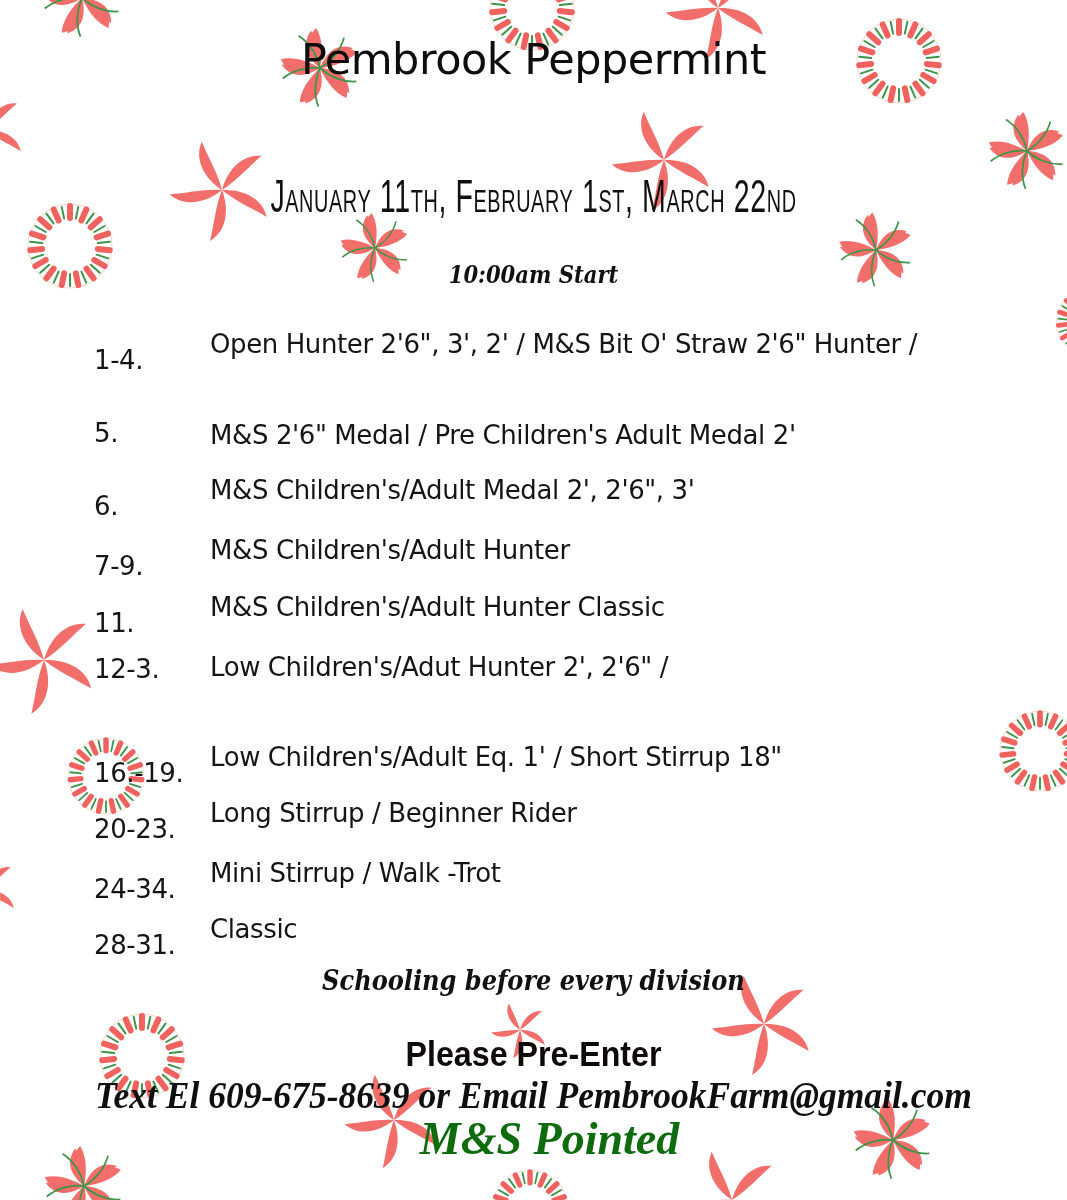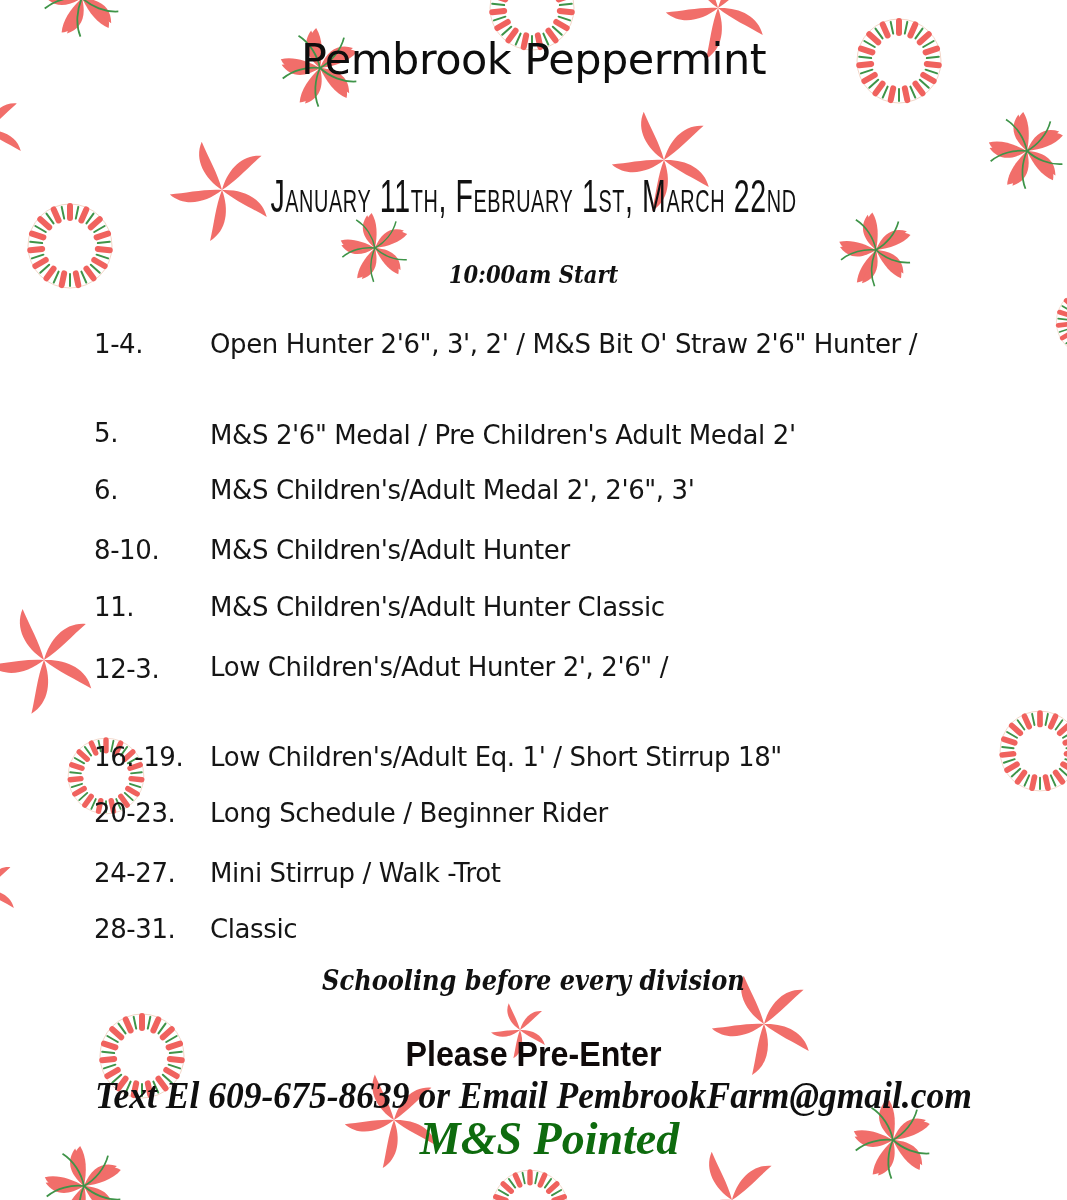--- a/index.html
+++ b/index.html
@@ -66,21 +66,21 @@
       width: 930px;
       font-family: "DejaVu Sans", sans-serif;
       font-size: 26px;
       line-height: 36px;
       color: #151515;
       letter-spacing: -0.4px;
     }
     .row .num {
       position: absolute;
       left: 0;
-      top: 0;
+      top: 16px;
       width: 110px;
       white-space: nowrap;
     }
     .row .desc {
       position: absolute;
       left: 116px;
       top: 0;
       width: 820px;
       white-space: nowrap;
     }
@@ -283,21 +283,21 @@
         <div>M&amp;S 2'6" Medal / Pre Children's Adult Medal 2'</div>
       </div>
     </div>
     <div class="row" style="top:472px">
       <span class="num">6.</span>
       <div class="desc">
         <div>M&amp;S Children's/Adult Medal 2', 2'6", 3'</div>
       </div>
     </div>
     <div class="row" style="top:532px">
-      <span class="num">8-10.</span>
+      <span class="num">7-9.</span>
       <div class="desc">
         <div>M&amp;S Children's/Adult Hunter</div>
       </div>
     </div>
     <div class="row" style="top:589px">
       <span class="num">11.</span>
       <div class="desc">
         <div>M&amp;S Children's/Adult Hunter Classic</div>
       </div>
     </div>
@@ -309,25 +309,25 @@
     </div>
     <div class="row" style="top:739px">
       <span class="num">16.-19.</span>
       <div class="desc">
         <div>Low Children's/Adult Eq. 1' / Short Stirrup 18"</div>
       </div>
     </div>
     <div class="row" style="top:795px">
       <span class="num">20-23.</span>
       <div class="desc">
-        <div>Long Schedule / Beginner Rider</div>
+        <div>Long Stirrup / Beginner Rider</div>
       </div>
     </div>
     <div class="row" style="top:855px">
-      <span class="num">24-27.</span>
+      <span class="num">24-34.</span>
       <div class="desc">
         <div>Mini Stirrup / Walk -Trot</div>
       </div>
     </div>
     <div class="row" style="top:911px">
       <span class="num">28-31.</span>
       <div class="desc">
         <div>Classic</div>
       </div>
     </div>

